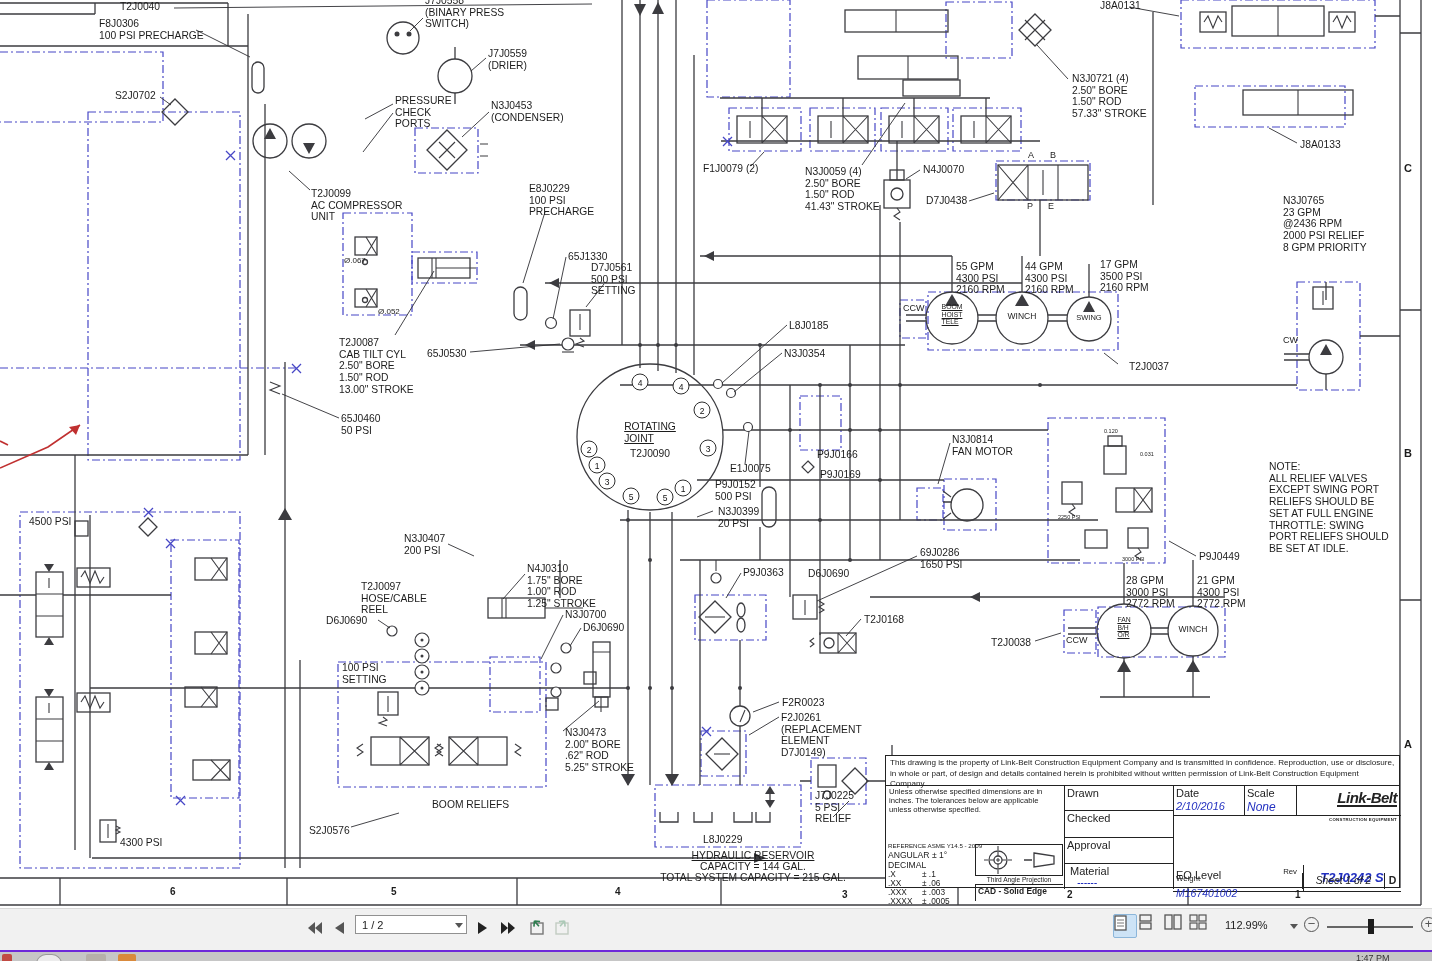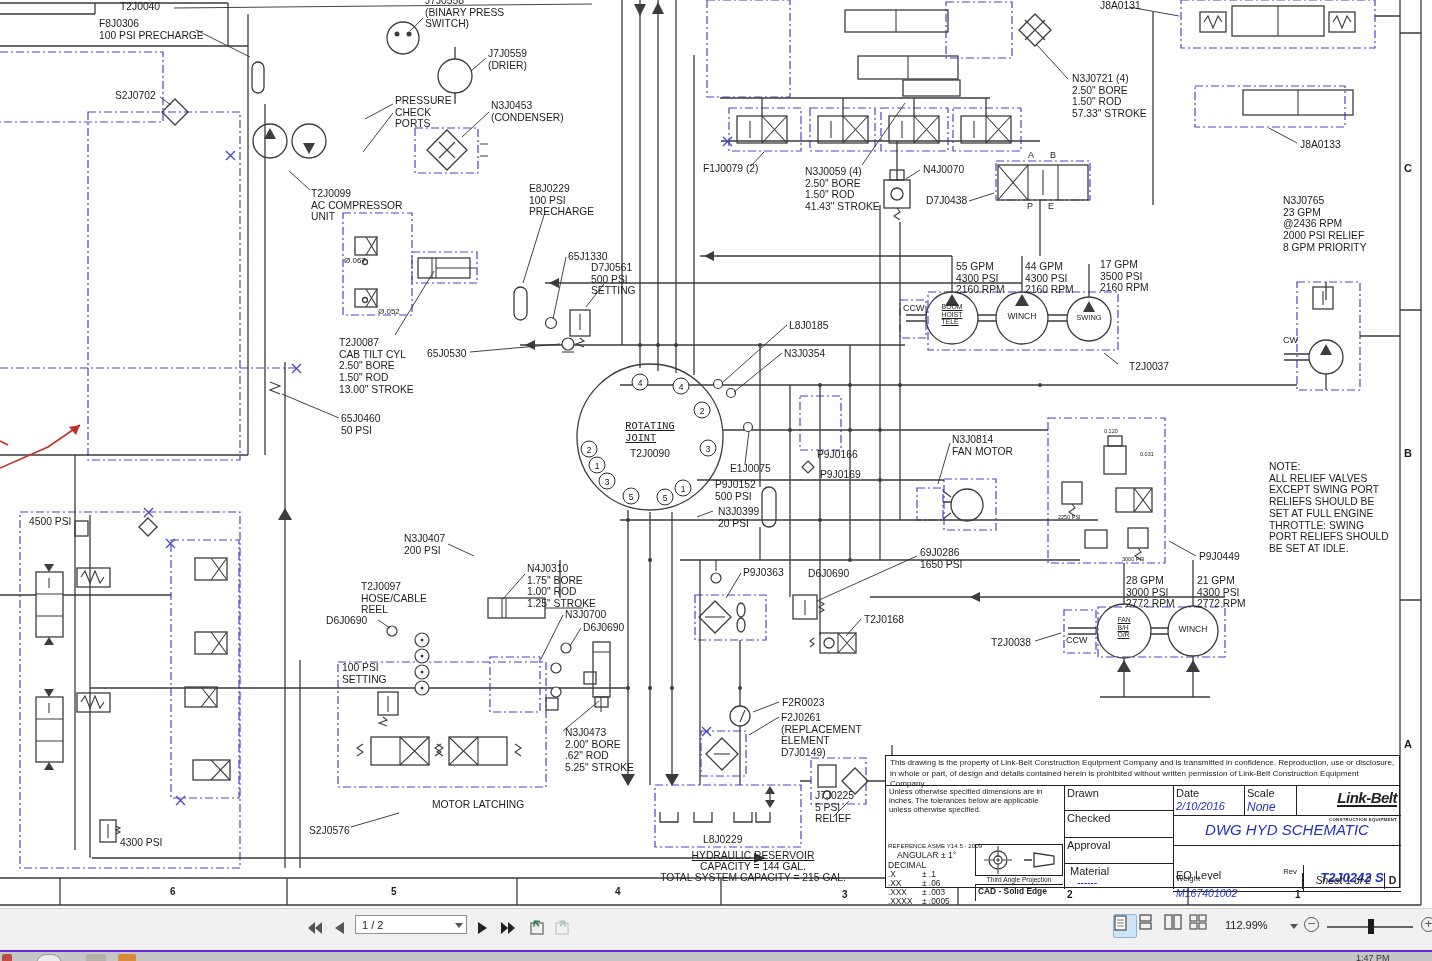--- a/index.html
+++ b/index.html
@@ -21,21 +21,21 @@
   .lbl.b{font-weight:bold;}
   .port{position:absolute;width:17px;height:17px;border:1.3px solid #2e2e2e;border-radius:50%;background:#fff;
         font:8.5px "Liberation Sans",sans-serif;display:flex;align-items:center;justify-content:center;
         transform:translate(-50%,-50%);color:#111;box-sizing:border-box;}
   
   #tb{position:absolute;left:885px;top:755px;width:515px;height:133px;border:1.3px solid #222;background:#fff;color:#222;box-sizing:border-box;}
   #tb .abs{position:absolute;box-sizing:border-box;}
   #tb .disc{left:0;top:0;width:100%;height:30px;border-bottom:1px solid #222;font-size:8.1px;line-height:1.3;padding:2px 4px;}
   #tb .tolintro{left:0;top:30px;width:176px;font-size:7.7px;line-height:1.2;padding:1px 3px;}
   #tb .ref{left:2px;top:86px;font-size:6.2px;}
-  #tb .ang{left:2px;top:94px;font-size:8.6px;margin-left:9px;}
+  #tb .ang{left:2px;top:94px;font-size:8.6px;}
   #tb .dec{left:2px;top:104px;font-size:8.6px;}
   #tb .tr{position:absolute;left:2px;font-size:8.3px;width:86px;}
   #tb .tr span:first-child{display:inline-block;width:34px;}
   #tb .proj{left:89px;top:88px;width:88px;height:32px;border:1px solid #222;}
   #tb .projlab{left:89px;top:120px;width:88px;font-size:6.6px;text-align:center;}
   #tb .cad{left:89px;top:128px;width:88px;height:17px;border-top:1px solid #222;border-left:1px solid #222;font-size:8.4px;font-weight:bold;padding:1px 2px;}
   #tb .v1{left:178px;top:30px;width:0;height:103px;border-left:1px solid #222;}
   #tb .v2{left:287px;top:30px;width:0;height:103px;border-left:1px solid #222;}
   #tb .mrow{left:178px;width:109px;border-bottom:1px solid #222;font-size:7.8px;padding:1px 3px;}
   #tb .rrow{left:287px;width:228px;border-bottom:1px solid #222;}
@@ -362,21 +362,21 @@
         <div class="lbl" style="left: 339px; top: 337px;">T2J0087
 CAB TILT CYL
 2.50" BORE
 1.50" ROD
 13.00" STROKE</div>
         <div class="lbl" style="left: 427px; top: 348px; text-align: center;">65J0530</div>
         <div class="lbl" style="left: 344px; top: 256px; font-size: 8px;">Ø.067</div>
         <div class="lbl" style="left: 378px; top: 307px; font-size: 8px;">Ø.052</div>
         <div class="lbl" style="left: 341px; top: 413px;">65J0460
 50 PSI</div>
-        <div class="lbl c u" style="left: 650px; top: 421px; font-family: Liberation Mono, monospace;">ROTATING
+        <div class="lbl c u" style="left: 650px; top: 421px;">ROTATING
 JOINT</div>
         <div class="lbl c" style="left: 650px; top: 448px;">T2J0090</div>
         <div class="lbl" style="left: 789px; top: 320px;">L8J0185</div>
         <div class="lbl" style="left: 784px; top: 348px;">N3J0354</div>
         <div class="lbl" style="left: 730px; top: 463px;">E1J0075</div>
         <div class="lbl" style="left: 715px; top: 479px;">P9J0152
 500 PSI</div>
         <div class="lbl" style="left: 718px; top: 506px;">N3J0399
 20 PSI</div>
         <div class="lbl" style="left: 817px; top: 449px;">P9J0166</div>
@@ -395,21 +395,21 @@
         <div class="lbl" style="left: 326px; top: 615px;">D6J0690</div>
         <div class="lbl" style="left: 565px; top: 609px;">N3J0700</div>
         <div class="lbl" style="left: 583px; top: 622px;">D6J0690</div>
         <div class="lbl" style="left: 342px; top: 662px;">100 PSI
 SETTING</div>
         <div class="lbl" style="left: 565px; top: 727px;">N3J0473
 2.00" BORE
 .62" ROD
 5.25" STROKE</div>
         <div class="lbl" style="left: 309px; top: 825px;">S2J0576</div>
-        <div class="lbl" style="left: 432px; top: 799px;">MOTOR LATCHING</div>
+        <div class="lbl" style="left: 432px; top: 799px;">BOOM RELIEFS</div>
         <div class="lbl" style="left: 29px; top: 516px;">4500 PSI</div>
         <div class="lbl" style="left: 120px; top: 837px;">4300 PSI</div>
         <div class="lbl" style="left: 703px; top: 834px;">L8J0229</div>
         <div class="lbl c u" style="left: 753px; top: 850px;">HYDRAULIC RESERVOIR</div>
         <div class="lbl c" style="left: 753px; top: 861px;">CAPACITY = 144 GAL.</div>
         <div class="lbl c" style="left: 753px; top: 872px;">TOTAL SYSTEM CAPACITY = 215 GAL.</div>
         <div class="lbl" style="left: 815px; top: 790px;">J7J0225
 5 PSI
 RELIEF</div>
         <div class="lbl" style="left: 782px; top: 697px;">F2R0023</div>
@@ -545,21 +545,20 @@
         </div>
         <div class="scell">
           <div class="lab">Scale</div>
           <div class="bluev" style="font-size:12px;padding:0 3px;">None</div>
         </div>
         <div class="logo">
           <span class="lb">Link-Belt</span><br>
           <span class="ls">CONSTRUCTION EQUIPMENT</span>
         </div>
       </div>
-      <div class="abs rrow dwg bluev" style="top:60px;height:30px;">DWG HYD SCHEMATIC</div>
       <div class="abs rrow" style="top:90px;height:27px;margin-top:19px;">
         <div class="eoc">
           <span class="lab">EO Level</span>
           <span class="rev lab">Rev</span><br>
           <span class="bluev" style="font-size:10.5px;padding:0 3px;">M167401002</span>
         </div>
         <div class="num bluev">T2J0242 S</div>
       </div>
       <div class="abs rrow" style="top:117px;height:16px;border-bottom:none;">
         <div class="wcell">

